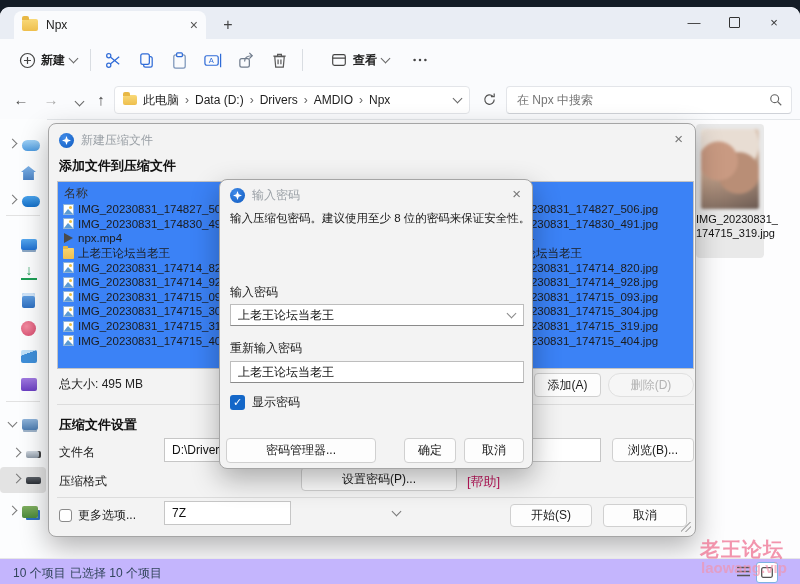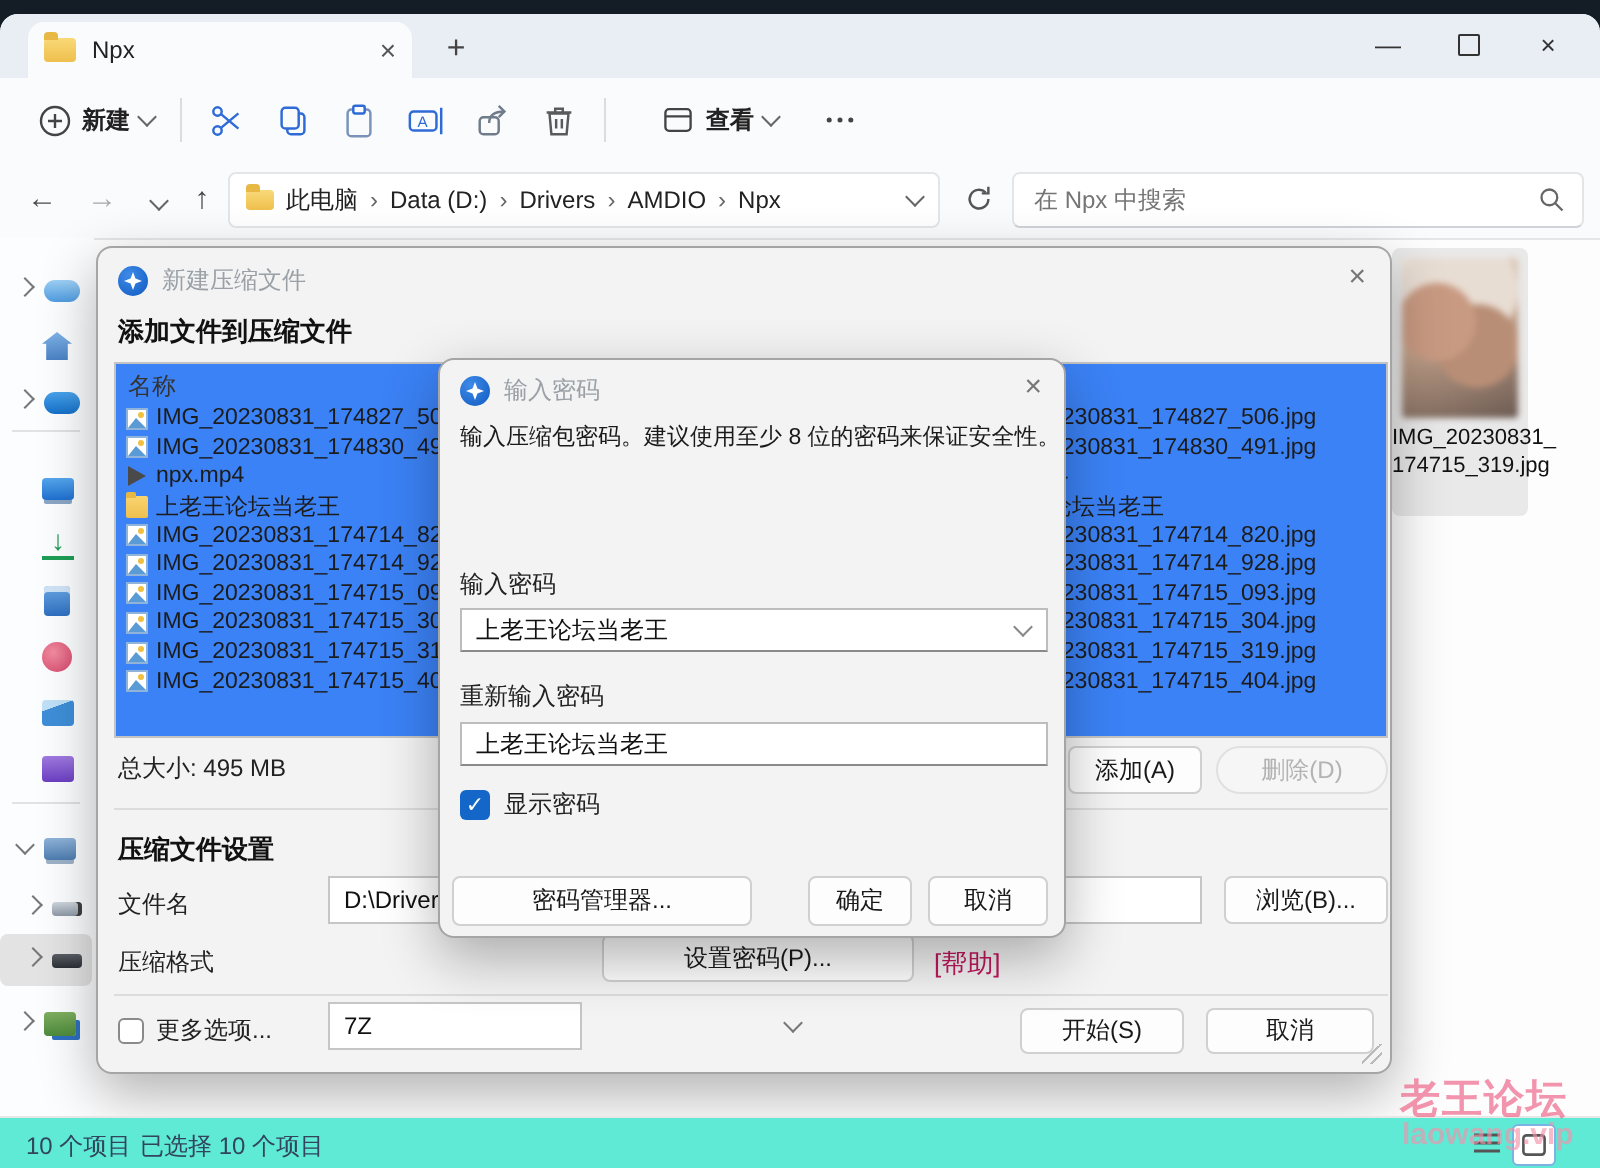--- a/index.html
+++ b/index.html
@@ -53,21 +53,21 @@
   .thumb{position:absolute;left:5px;top:5px;width:58px;height:80px;border-radius:2px;
     background:
       radial-gradient(circle at 30% 40%, #c99a82 0 30%, transparent 32%),
       radial-gradient(circle at 65% 55%, #b98e76 0 35%, transparent 37%),
       radial-gradient(circle at 50% 20%, #e8ddd3 0 40%, transparent 42%),
       linear-gradient(160deg,#efe6dc 0%, #c7a58d 45%, #6b5a52 100%);
     filter:blur(1.5px);}
   .tcap{position:absolute;left:0;width:68px;text-align:center;font-size:11px;color:#111;line-height:14px;}
 
   
-  .statusbar{position:absolute;left:0;top:551px;width:800px;height:26px;background:#5eead4;border-top:1px solid #e7e7e7;z-index:24;}
+  .statusbar{position:absolute;left:0;top:551px;width:800px;height:26px;background:#c4b5fd;border-top:1px solid #e7e7e7;z-index:24;}
   .stext{position:absolute;top:6px;font-size:12px;color:#32455c;}
   .vtog{position:absolute;top:3px;width:20px;height:19px;border-radius:3px;display:flex;align-items:center;justify-content:center;z-index:27;}
   .vtog.sel{background:#fff;border:1px solid #7db2e2;}
 
   
   .dlg{position:absolute;background:#f3f3f3;border:1px solid #a5a5a5;border-radius:8px;box-shadow:0 10px 28px rgba(0,0,0,.3);box-sizing:border-box;}
   .dlg-title{font-size:12px;color:#9aa0a6;}
   .bzicon{width:15px;height:15px;border-radius:50%;background:radial-gradient(circle at 35% 30%,#3f8ae8,#0f5bc0);display:flex;align-items:center;justify-content:center;flex:none;}
   .dclose{position:absolute;color:#777;font-size:15px;line-height:1;}
   .dheading{font-size:13px;font-weight:bold;color:#111;text-align:right;}

